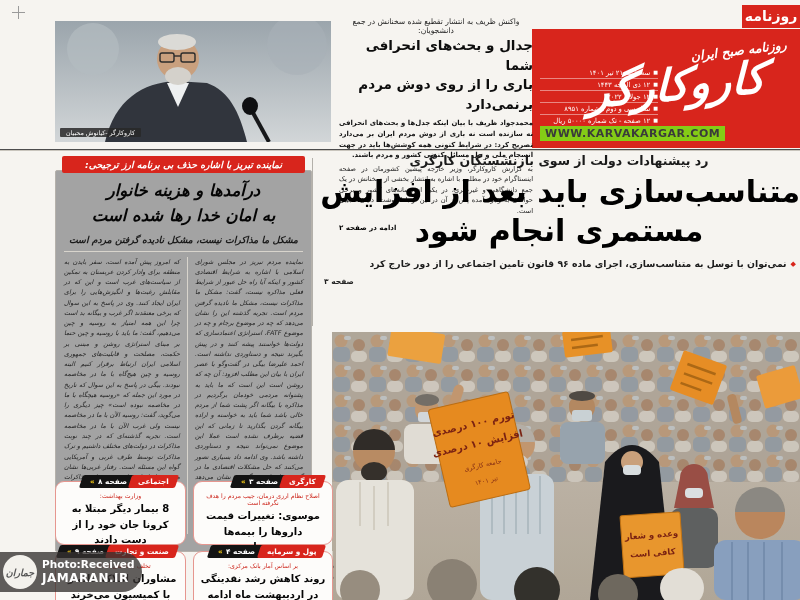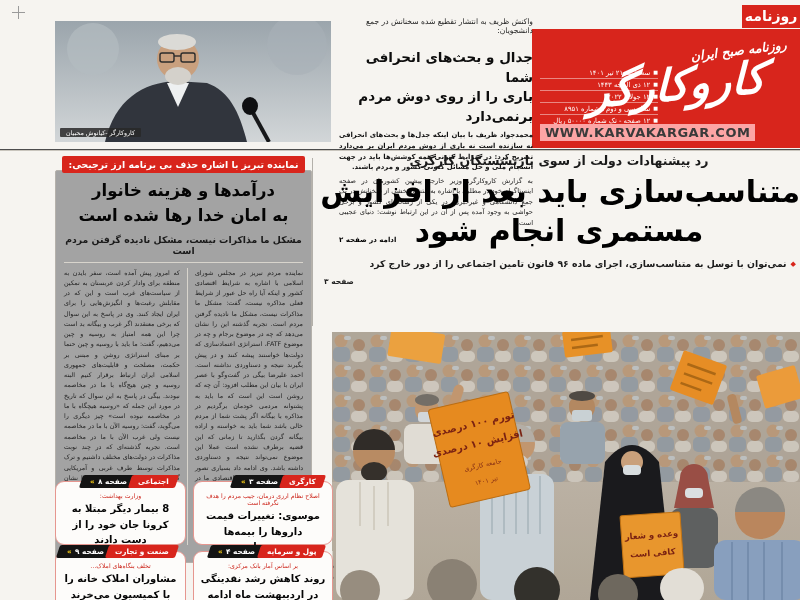--- a/index.html
+++ b/index.html
@@ -20,51 +20,51 @@
   
   .masthead { position:absolute; left:532px; top:29px; width:268px; height:119px; background:#d8251c; color:#fff; }
   .masthead .tagline { position:absolute; right:14px; top:8px; font-size:12.5px; font-style:italic; font-weight:bold;
     transform:rotate(-7deg); transform-origin:right center; }
   .masthead .logo { position:absolute; right:28px; top:30px; width:190px; text-align:center;
     font-size:44px; font-weight:bold; font-style:italic; letter-spacing:-2px;
     transform:rotate(-5deg) skewX(-6deg); white-space:nowrap; }
   .masthead .dates { position:absolute; left:8px; top:38px; width:118px; font-size:6.8px; }
   .masthead .dates .d { display:block; padding:1.5px 0; border-bottom:1px solid rgba(255,255,255,.45); text-align:right; }
   .masthead .dates .d:before { content:"■"; font-size:5px; margin-left:3px; vertical-align:1px; }
-  .masthead .website { position:absolute; left:8px; bottom:7px; background:#fca5a5; color:#3a3a3a;
-    font-size:13px; font-weight:bold; padding:1px 5px; letter-spacing:.5px; direction:ltr; }
+  .masthead .website { position:absolute; left:8px; bottom:7px; background:#84cc16; color:#3a3a3a;
+    font-size:11px; font-weight:bold; padding:1px 5px; letter-spacing:.5px; direction:ltr; }
 
   
   .top-rule { position:absolute; left:0; top:149px; width:800px; height:2px; background:#4d4d4d; border-bottom:1px solid #c9c5bd; }
 
   
   .zarif { position:absolute; left:55px; top:17px; width:478px; height:128px; display:flex; flex-direction:row; gap:8px; }
   .zarif .ztext { width:194px; display:flex; flex-direction:column; }
-  .zarif .zkicker { font-size:7.6px; color:#1e1e1e; text-align:right; margin-bottom:13px; }
+  .zarif .zkicker { font-size:7.6px; color:#1e1e1e; text-align:center; margin-bottom:1px; }
   .zarif .zhead { font-weight:bold; font-size:13.5px; line-height:1.45; text-align:right; color:#0d0d0d; letter-spacing:-0.3px; }
   .zarif .zlead { font-size:6.9px; font-weight:bold; text-align:justify; line-height:1.55; margin-top:4px; color:#111; }
   .zarif .zbody { font-size:6.7px; text-align:justify; line-height:1.55; margin-top:3px; color:#222; }
   .zarif .zcont { font-size:7px; font-weight:bold; text-align:left; margin-top:8px; }
   .zarif .zphoto { position:relative; width:276px; height:121px; margin-top:4px; overflow:hidden; background:#aeb6bb; }
   .zarif .zcaption { position:absolute; left:5px; bottom:5px; background:rgba(40,40,40,.85); color:#fff;
     font-size:6.3px; padding:1px 6px; border-radius:1px; }
 
   
   .main-story { position:absolute; left:318px; top:153px; width:482px; }
   .main-kicker { text-align:center; font-size:12.5px; font-weight:bold; color:#1a1a1a; margin-bottom:4px; }
   .main-head { text-align:center; font-weight:bold; font-size:30px; line-height:1.3; color:#000;
     letter-spacing:-1px; white-space:nowrap; }
   .main-bullets { margin-top:8px; padding-right:4px; }
   .bullet-line { font-size:9.3px; font-weight:bold; color:#1c1c1c; text-align:right; margin:2.5px 0; }
   .bullet-line:before { content:"◆"; color:#d8251c; font-size:7px; margin-left:4px; vertical-align:1px; }
   .main-pageref { position:absolute; left:6px; bottom:-14px; font-size:7.5px; font-weight:bold; color:#222; }
   .vsep { position:absolute; left:312px; top:158px; width:1px; height:168px; background:#b3b0aa; }
 
   
-  .left-story { position:absolute; left:55px; top:156px; width:257px; }
+  .left-story { position:absolute; left:55px; top:156px; width:257px;font-style:italic; }
   .ls-kicker { margin:0 7px; background:#d8251c; color:#fff; font-weight:bold; font-size:9.3px;
     text-align:center; padding:3px 2px; border-radius:2px; position:relative; z-index:2; }
   .ls-box { border:1px solid #b5b1ab; background:#a3a3a3; margin-top:-3px; padding:8px 8px 5px; border-radius:2px; }
   .ls-head { text-align:center; font-weight:bold; font-size:16.5px; line-height:1.5; color:#050505; letter-spacing:-0.5px; }
   .ls-sub { text-align:center; font-weight:bold; font-size:9.3px; margin:5px 0 6px; color:#1a1a1a; }
   .ls-cols { display:flex; flex-direction:row; gap:7px; border-top:1px solid #d8d4cc; padding-top:5px; }
   .ls-col { width:50%; font-size:6.35px; line-height:1.62; text-align:justify; color:#222; }
   .ls-col.first { border-left:1px solid #d8d4cc; padding-left:7px; }
   .ls-cont { font-size:8px; font-weight:bold; text-align:left; padding:3px 2px 0; }
 
@@ -331,14 +331,21 @@
       <span class="t-black">
           <span class="chev">«</span>
           <span>صفحه ۹</span>
         </span>
       <span class="t-red"><span>صنعت و تجارت</span></span>
     </div>
     <div class="bkicker">تخلف بنگاه‌های املاک…</div>
     <div class="bhead">مشاوران املاک خانه را با کمیسیون می‌خرند</div>
   </div>
 
+  <div class="watermark">
+    <div class="wm-circle">جماران</div>
+    <div class="wm-text">
+      <div class="wm-line1">Photo:Received</div>
+      <div class="wm-line2">JAMARAN.IR</div>
+    </div>
+  </div>
 
 </div>
 
 </body></html>

